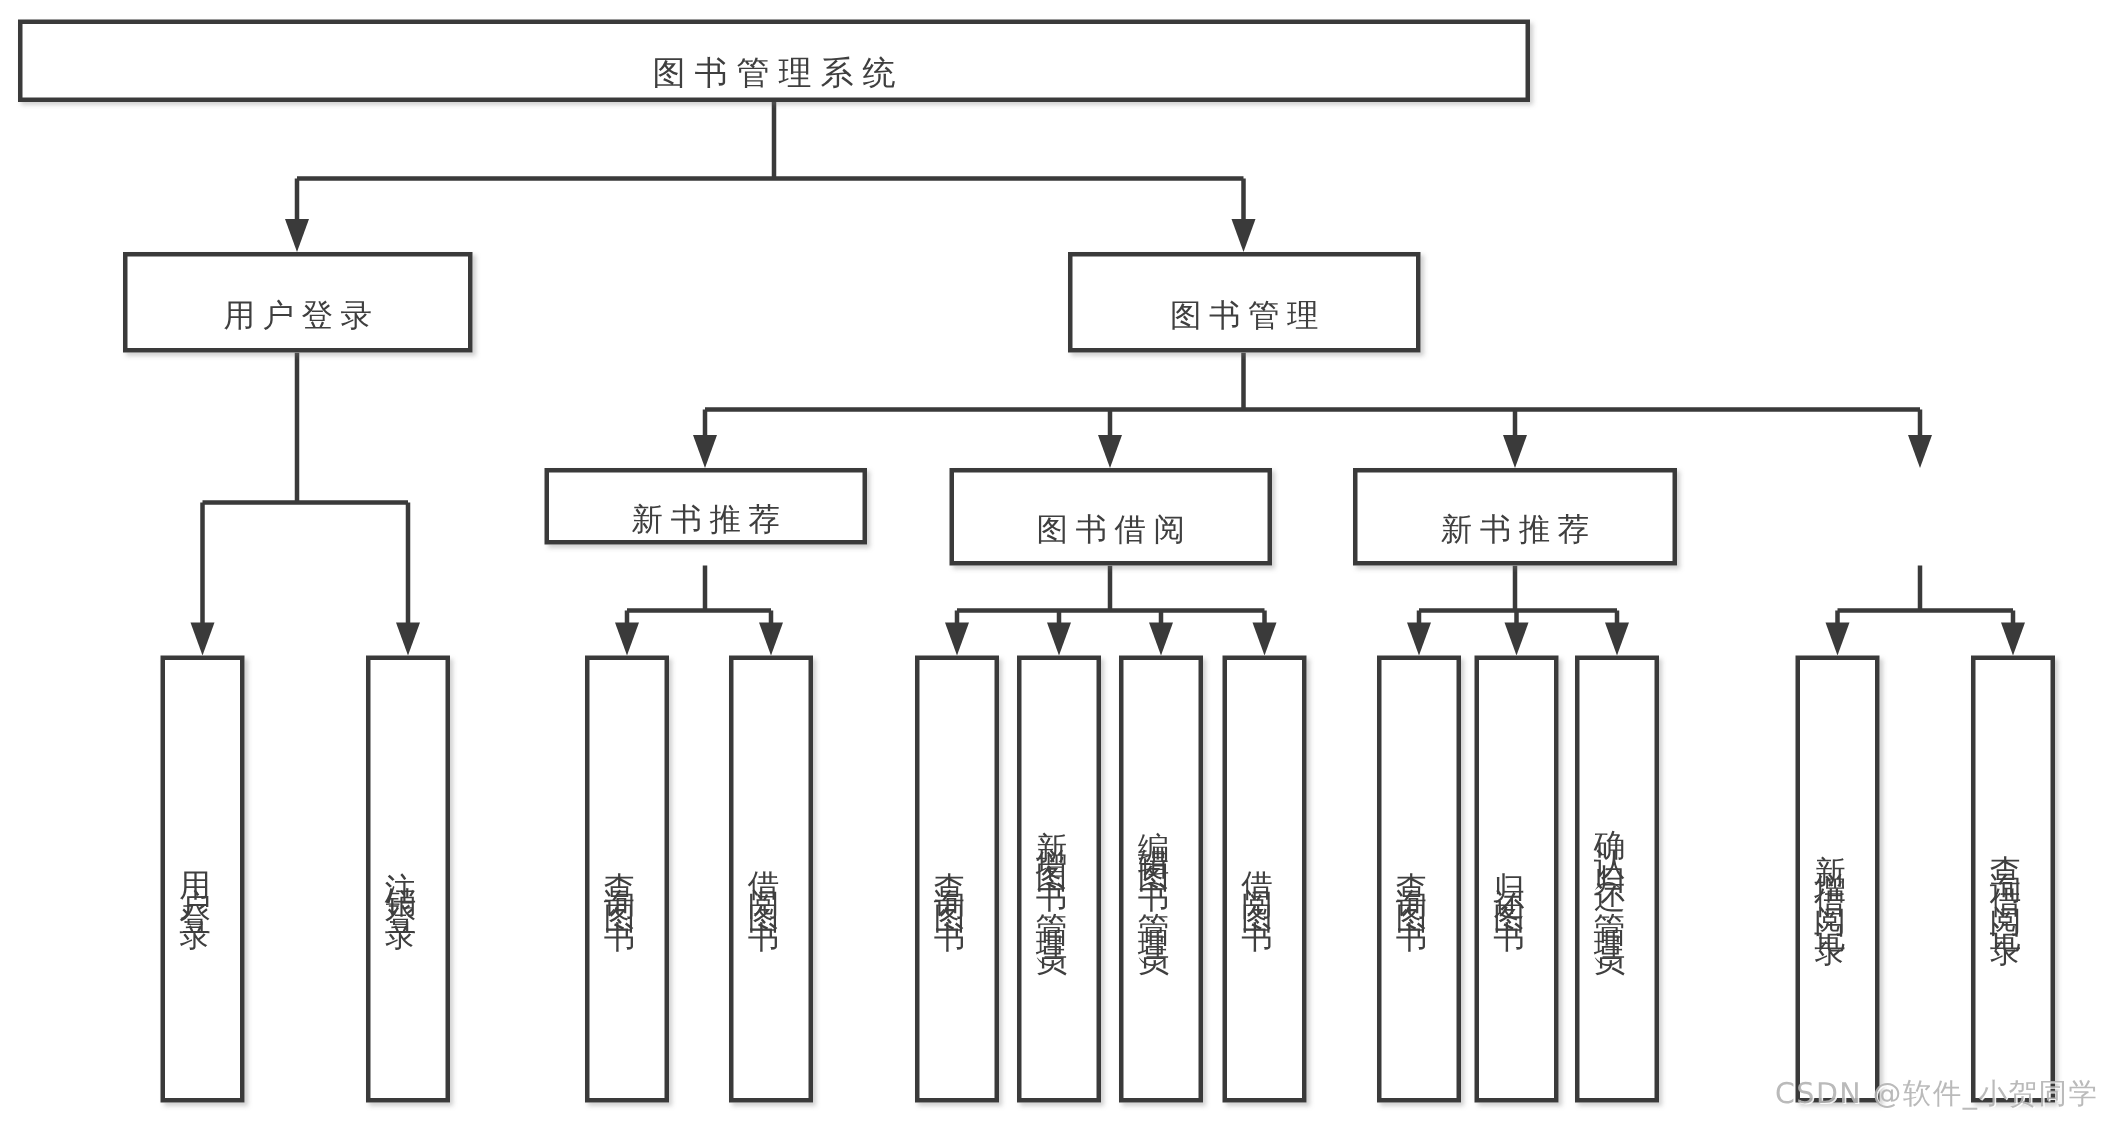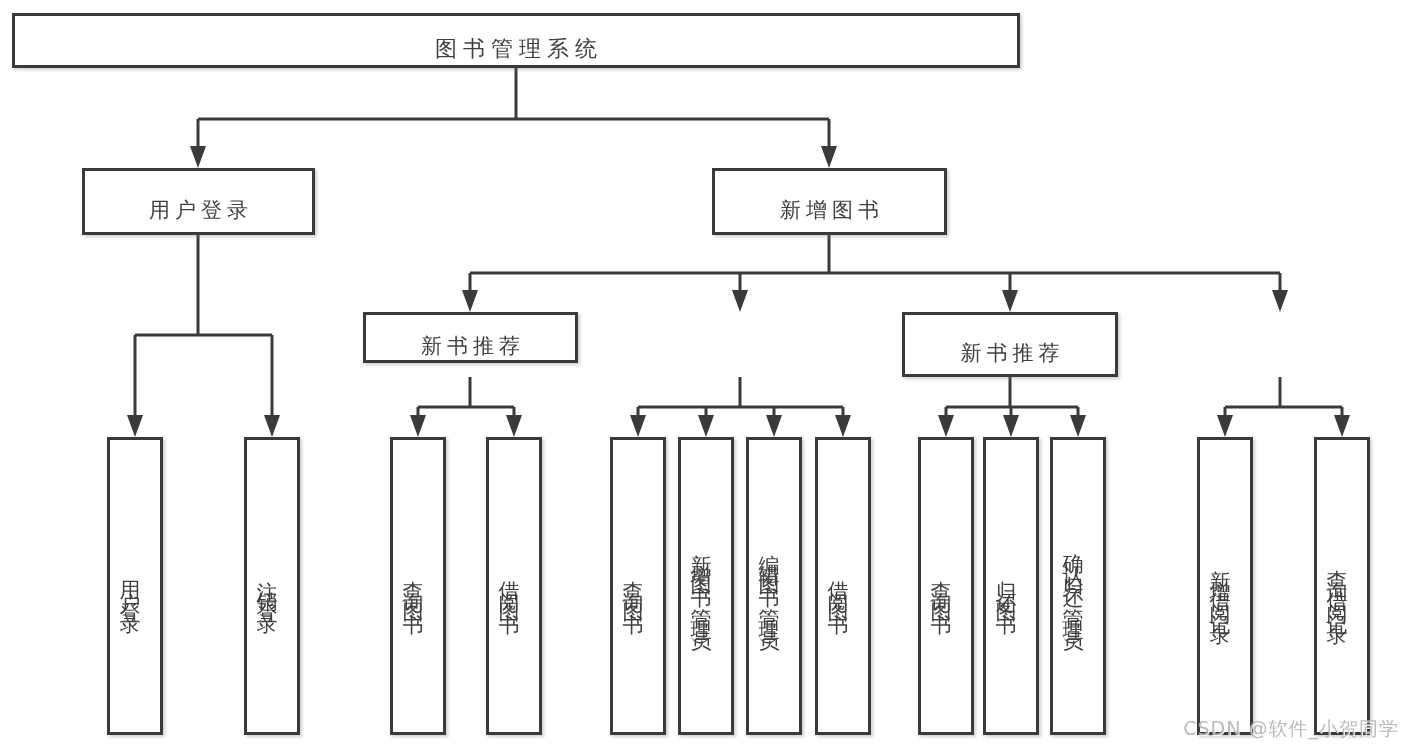--- a/index.html
+++ b/index.html
@@ -68,25 +68,28 @@
   </svg>
 
   <div class="node root" style="left:12px;top:13px;width:1008px;height:55px;">
     <span class="hlabel">图书管理系统</span>
   </div>
 
   <div class="node" style="left:82px;top:168px;width:233px;height:67px;">
     <span class="hlabel">用户登录</span>
   </div>
   <div class="node" style="left:712px;top:168px;width:235px;height:67px;">
-    <span class="hlabel">新增图书</span>
+    <span class="hlabel">图书管理</span>
   </div>
 
   <div class="node" style="left:363px;top:312px;width:215px;height:51px;">
     <span class="hlabel">新书推荐</span>
+  </div>
+  <div class="node" style="left:633px;top:312px;width:215px;height:65px;">
+    <span class="hlabel">图书借阅</span>
   </div>
   <div class="node" style="left:902px;top:312px;width:216px;height:65px;">
     <span class="hlabel">新书推荐</span>
   </div>
 
   <div class="node" style="left:107px;top:437px;width:56px;height:298px;">
     <span class="vlabel">用户登录</span>
   </div>
   <div class="node" style="left:244px;top:437px;width:56px;height:298px;">
     <span class="vlabel">注销登录</span>

